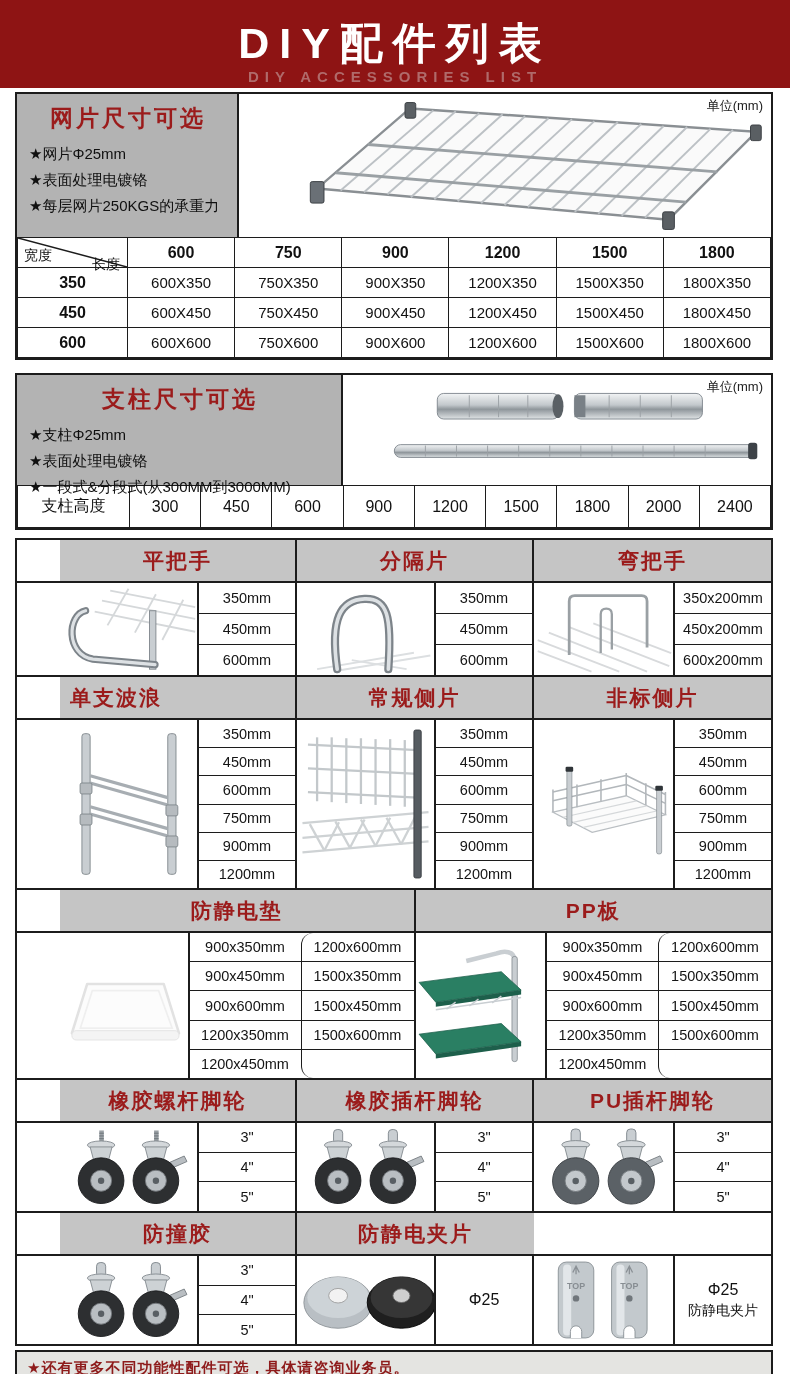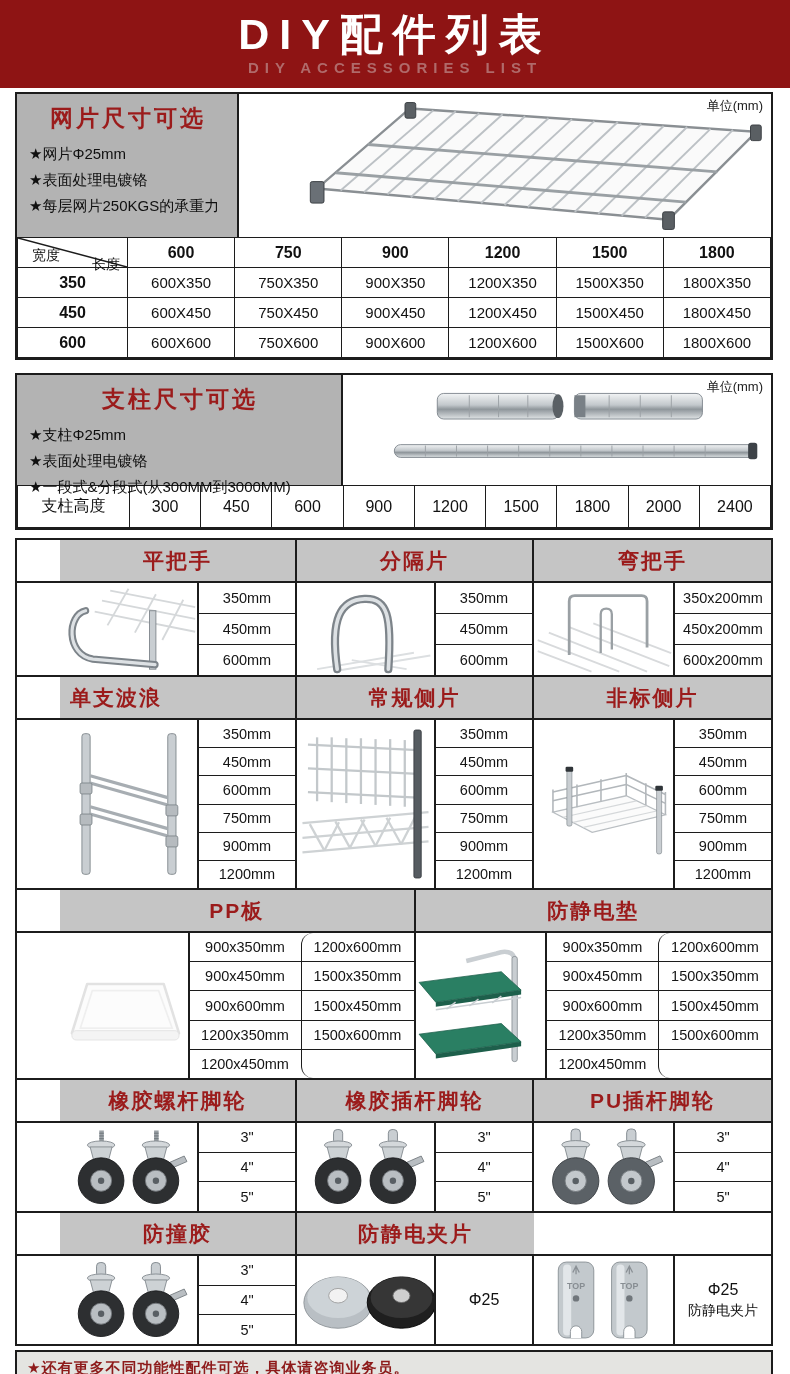--- a/index.html
+++ b/index.html
@@ -5,21 +5,21 @@
   * { box-sizing: border-box; }
   html,body { margin:0; padding:0; background:#ffffff; }
   body {
     width:790px;
     font-family:"Liberation Sans","DejaVu Sans",sans-serif;
     color:#111;
   }
   .page { width:790px; }
 
   
-  .banner { height:88px; background:#8e1414; text-align:center; padding-top:10px; }
+  .banner { height:88px; background:#8e1414; text-align:center; padding-top:19px; }
   .banner-title { color:#ffffff; font-size:43px; font-weight:bold; letter-spacing:10px; line-height:1.12; }
   .banner-sub { color:#b06a6a; font-size:15px; font-weight:bold; letter-spacing:6px; margin-top:1px; }
 
   .content { margin:4px 15px 0 15px; width:758px; }
 
   .box { border:2px solid #1c1c1c; background:#fff; }
   .mt13 { margin-top:13px; }
   .mt8  { margin-top:8px; }
   .mt4  { margin-top:4px; }
 
@@ -35,21 +35,21 @@
 
   
   table { border-collapse:collapse; width:100%; table-layout:fixed; }
   td,th { border:1.5px solid #1c1c1c; text-align:center; padding:0; }
   .mesh-table td, .mesh-table th { height:30px; font-size:15px; }
   .mesh-table th { font-size:16px; font-weight:bold; }
   .mesh-table .row-label { font-weight:bold; font-size:16px; }
   .corner { position:relative; }
   .corner svg { position:absolute; left:0; top:0; width:100%; height:100%; }
   .corner .c-top { position:absolute; top:18px; right:7px; font-size:14px; }
-  .corner .c-bot { position:absolute; bottom:2px; left:14px; font-size:14px; }
+  .corner .c-bot { position:absolute; bottom:2px; left:6px; font-size:14px; }
 
   .post-table td { height:42px; font-size:16px; }
   .post-table .pt-label { font-size:16px; }
 
   
   .acc { border:2px solid #1c1c1c; }
   .acc-row { display:grid; grid-template-columns:1fr 1fr 1fr; border-bottom:2px solid #1c1c1c;padding-left:43px; }
   .acc-row.two { grid-template-columns:1fr 1fr; }
   .acc-row:last-child { border-bottom:none; }
   .acc-h { background:#c5c5c5; color:#9b1b1b; font-weight:bold; font-size:21px;
@@ -438,22 +438,22 @@
             <div class="size">450mm</div>
             <div class="size">600mm</div>
             <div class="size">750mm</div>
             <div class="size">900mm</div>
             <div class="size">1200mm</div>
           </div>
         </div>
       </div>
 
       <div class="acc-row two">
+        <div class="acc-h">防静电垫</div>
         <div class="acc-h">PP板</div>
-        <div class="acc-h">防静电垫</div>
       </div>
 
       <div class="acc-row two r3">
         <div class="acc-c">
           <div class="acc-img">
             <svg width="148" height="138" viewBox="0 0 150 140">
               <polygon points="14,102 32,44 122,44 140,102" fill="#fcfcfc" stroke="#e2e2e2" stroke-width="3" stroke-linejoin="round"></polygon>
               <rect x="14" y="99" width="126" height="11" rx="5" fill="#f4f4f4" stroke="#e0e0e0"></rect>
               <polygon points="24,96 38,52 116,52 132,96" fill="none" stroke="#efefef" stroke-width="2"></polygon>
             </svg>

